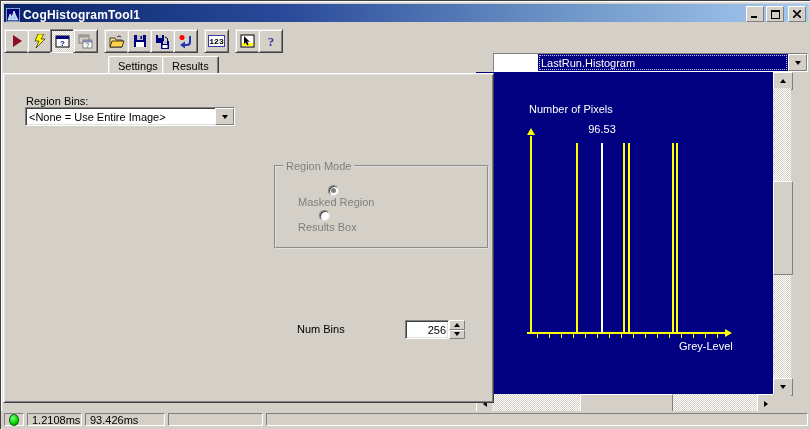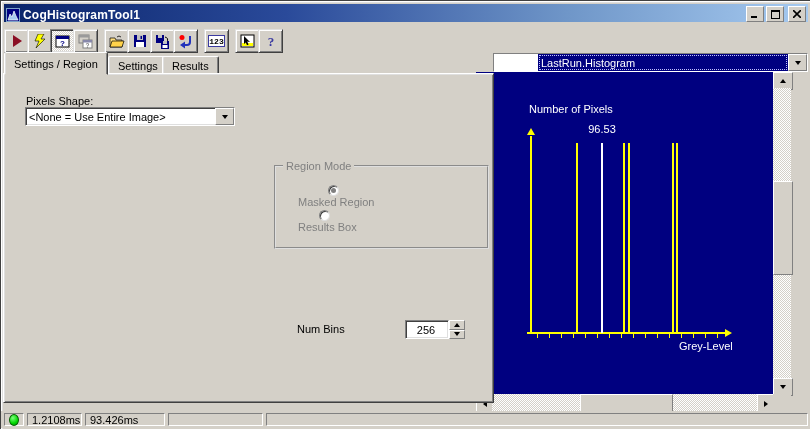--- a/index.html
+++ b/index.html
@@ -170,48 +170,47 @@
       <rect x="2" y="9" width="11" height="3" fill="#ffff00"></rect>
       <polygon points="4,2 10,8 7.2,7.6 8.6,10.6 7,11.3 5.8,8.4 4,10" fill="#000"></polygon>
     </svg>
   </div>
   <div class="abs tbtn raised" style="left:257px;top:28px">
     <svg width="12" height="14" viewBox="0 0 12 14">
       <text x="6" y="12" font-size="13" font-weight="bold" fill="#3a3aa0" text-anchor="middle" font-family="Liberation Serif,serif">?</text>
     </svg>
   </div>
 
-  <div class="tab active" style="left:3px;"><span>Settings / Region</span></div>
   <div class="tab inactive" style="left:107px;"><span>Settings</span></div>
   <div class="tab inactive" style="left:161px;"><span>Results</span></div>
 
   <div id="tabpage" class="abs">
 
-    <span class="abs" style="left:22px;top:21px">Pixels Shape:</span>
+    <span class="abs" style="left:22px;top:21px">Region Bins:</span>
     <div class="abs combo sunken field" style="left:21px;top:33px;width:210px;height:19px">
       <div class="cfield">&lt;None = Use Entire Image&gt;</div>
       <div class="cbtn raised-soft">
           <div class="arrow-down"></div>
         </div>
     </div>
 
     <div id="groupbox" class="abs">
       <span class="gb-legend">Region Mode</span>
       <div class="radio-row" style="top:18px">
         <span class="radio checked"></span>
         <span>Masked Region</span>
       </div>
       <div class="radio-row" style="top:43px">
         <span class="radio"></span>
         <span>Results Box</span>
       </div>
     </div>
 
     <span class="abs" style="left:293px;top:249px">Num Bins</span>
-    <div class="abs sunken field" style="left:401px;top:246px;width:44px;height:19px;display:flex;align-items:center;justify-content:center;padding-right:2px;box-sizing:border-box;">
+    <div class="abs sunken field" style="left:401px;top:246px;width:44px;height:19px;display:flex;align-items:center;justify-content:flex-end;padding-right:2px;box-sizing:border-box;">
       <span>256</span>
     </div>
     <div class="abs spin" style="left:445px;top:246px;width:16px;height:19px">
       <div class="sbtn raised-soft">
           <div class="tri-up"></div>
         </div>
       <div class="sbtn raised-soft">
           <div class="tri-dn"></div>
         </div>
     </div>

